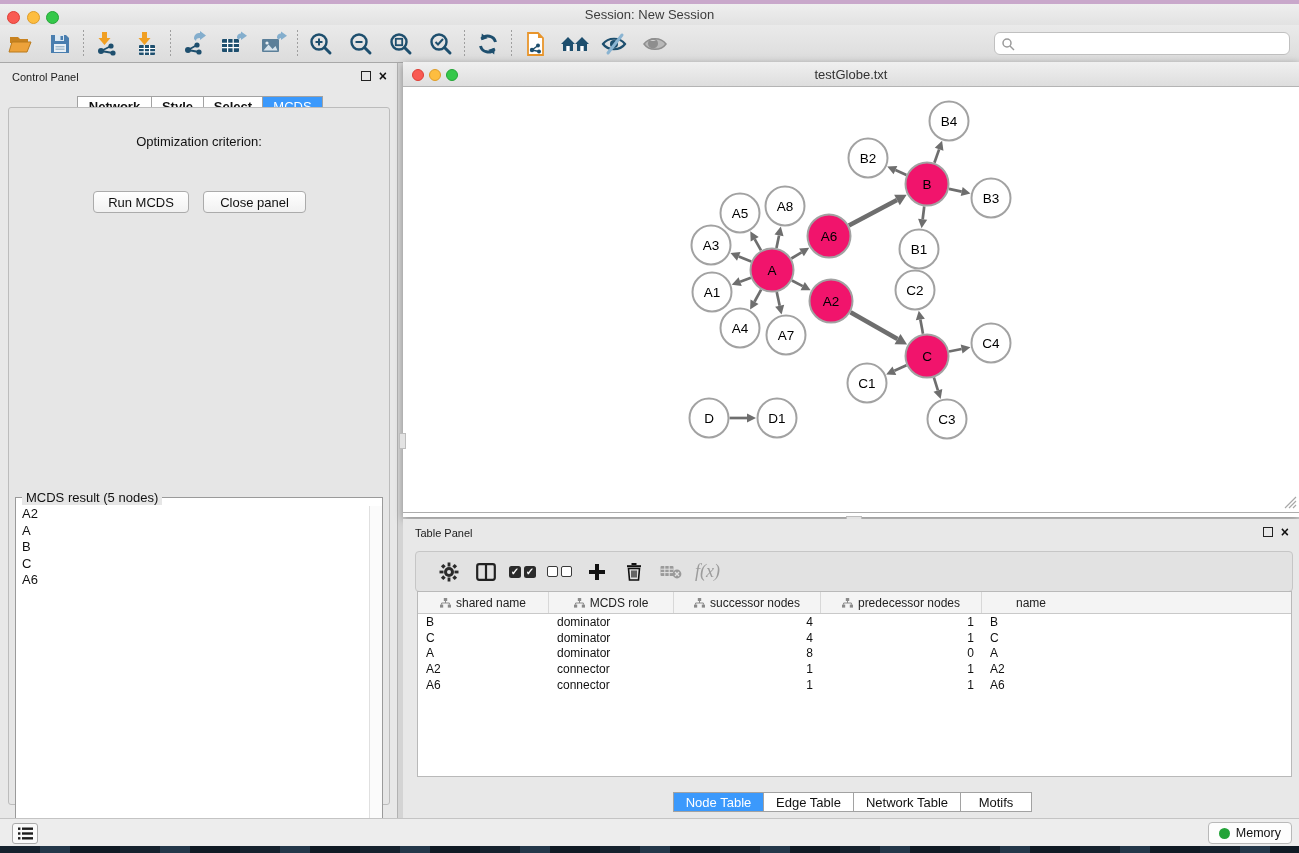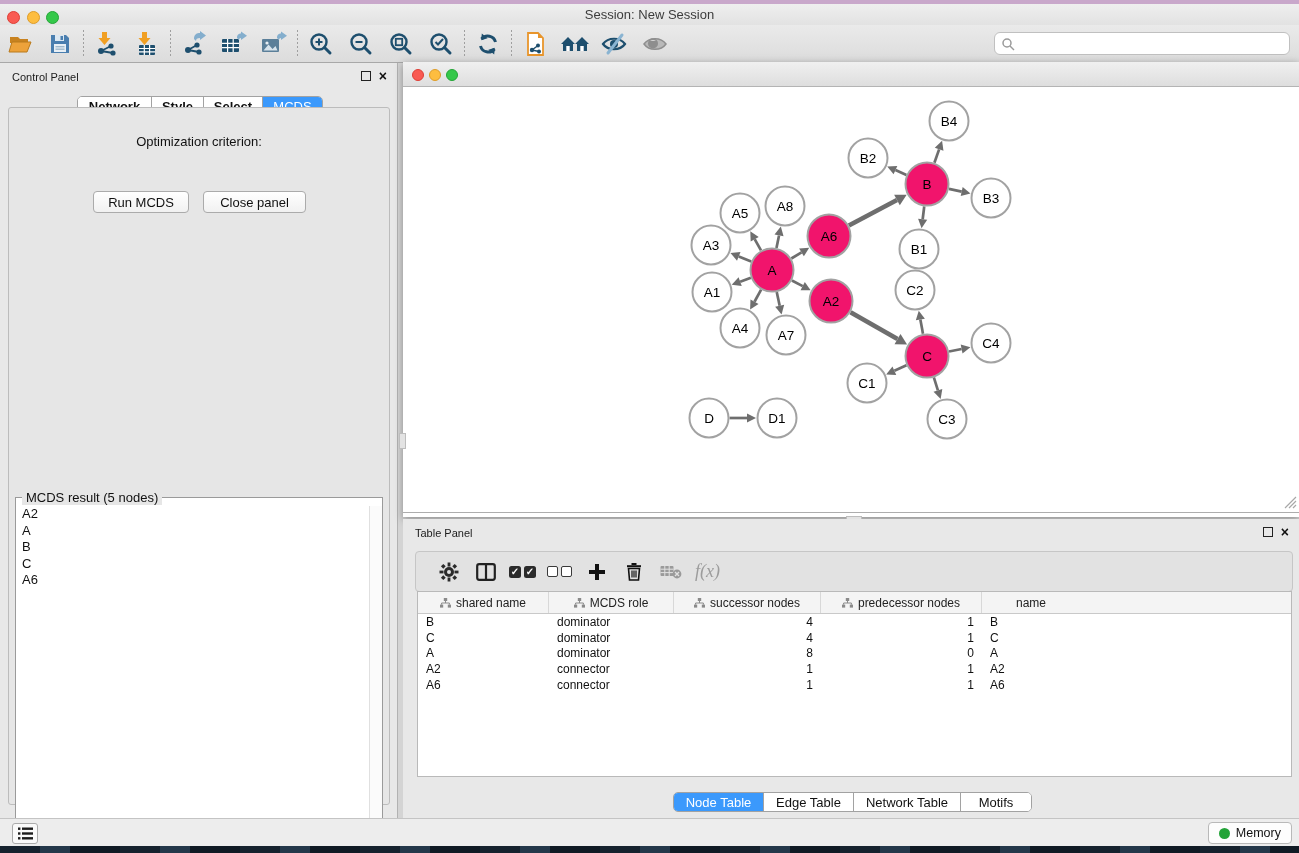--- a/index.html
+++ b/index.html
@@ -32,21 +32,21 @@
   .searchbox input { border:none; outline:none; flex:1; height:18px; font-size:12px; background:transparent; }
 
   
   .control-panel { position:absolute; left:0; top:63px; width:398px; height:755px;
                    background:#e8e8e8; border-right:1px solid #b2b2b2; }
   .dock-header { position:absolute; left:12px; top:8px; font-size:11px; color:#1c1c1c; }
   .dock-icons { position:absolute; right:10px; top:8px; display:flex; gap:8px; align-items:center; }
   .ic-float { width:10px; height:10px; border:1.5px solid #222; display:inline-block; }
   .ic-close { font-size:14px; font-weight:700; color:#111; line-height:10px; }
 
-  .seg-tabs { position:absolute; display:flex; border:1px solid #a2a2a2; border-radius:5px;
+  .seg-tabs { position:absolute; display:flex; border:1px solid #a2a2a2; border-radius:0;
               overflow:hidden; background:#fff; height:21px; }
   .seg-tabs.ctrl { left:77px; top:33px; }
   .seg { font-size:13px; font-weight:700; color:#111; display:flex; align-items:center;
          justify-content:center; border-right:1px solid #a2a2a2; background:#fff; }
   .seg:last-child { border-right:none; }
   .seg.active { background:#3b99fc; color:#fff; font-weight:400; }
 
   .cp-body { position:absolute; left:8px; top:44px; width:382px; height:698px;
              border:1px solid #bcbcbc; border-radius:3px; background:#e6e6e6; }
   .opt-label { position:absolute; left:0; width:100%; top:26px; text-align:center; font-size:13px; color:#111; }
@@ -320,20 +320,21 @@
         <div class="result-scroll"></div>
       </div>
     </div>
   </div>
 
   <div class="network-window">
     <div class="nw-titlebar">
       <div class="traffic t-red"></div>
       <div class="traffic t-yellow"></div>
       <div class="traffic t-green"></div>
+      <div class="title">testGlobe.txt</div>
     </div>
     <div class="nw-content">
       <svg id="graph-svg" width="896" height="426" viewBox="0 0 896 426">
           <line x1="347.8752828925513" y1="190.74572960606451" x2="337.16628947659825" y2="194.6723605252473" stroke="#6E6E6E" stroke-width="2.7"></line>
           <polygon points="328.71640263361877,197.7706523676731 335.5827180904695,190.3535294721689 338.749860862727,198.99119157832573" fill="#6E6E6E"></polygon>
           <line x1="388.91797819736" y1="193.46537837488407" x2="399.67220878597686" y2="199.11590631127598" stroke="#6E6E6E" stroke-width="2.7"></line>
           <polygon points="407.6394000649209,203.3020576612296 397.53262031822277,203.1880262982918 401.81179725373096,195.04378632426017" fill="#6E6E6E"></polygon>
           <line x1="348.1806343801349" y1="174.46747310661266" x2="335.7591541598201" y2="169.37670252451645" stroke="#6E6E6E" stroke-width="2.7"></line>
           <polygon points="327.4314079118741,165.96369176716152 337.503581880246,165.12029888667735 334.0147264393943,173.63310616235555" fill="#6E6E6E"></polygon>
           <line x1="358.13075978449496" y1="202.70049789060286" x2="351.49232028734" y2="214.7326694791962" stroke="#6E6E6E" stroke-width="2.7"></line>

